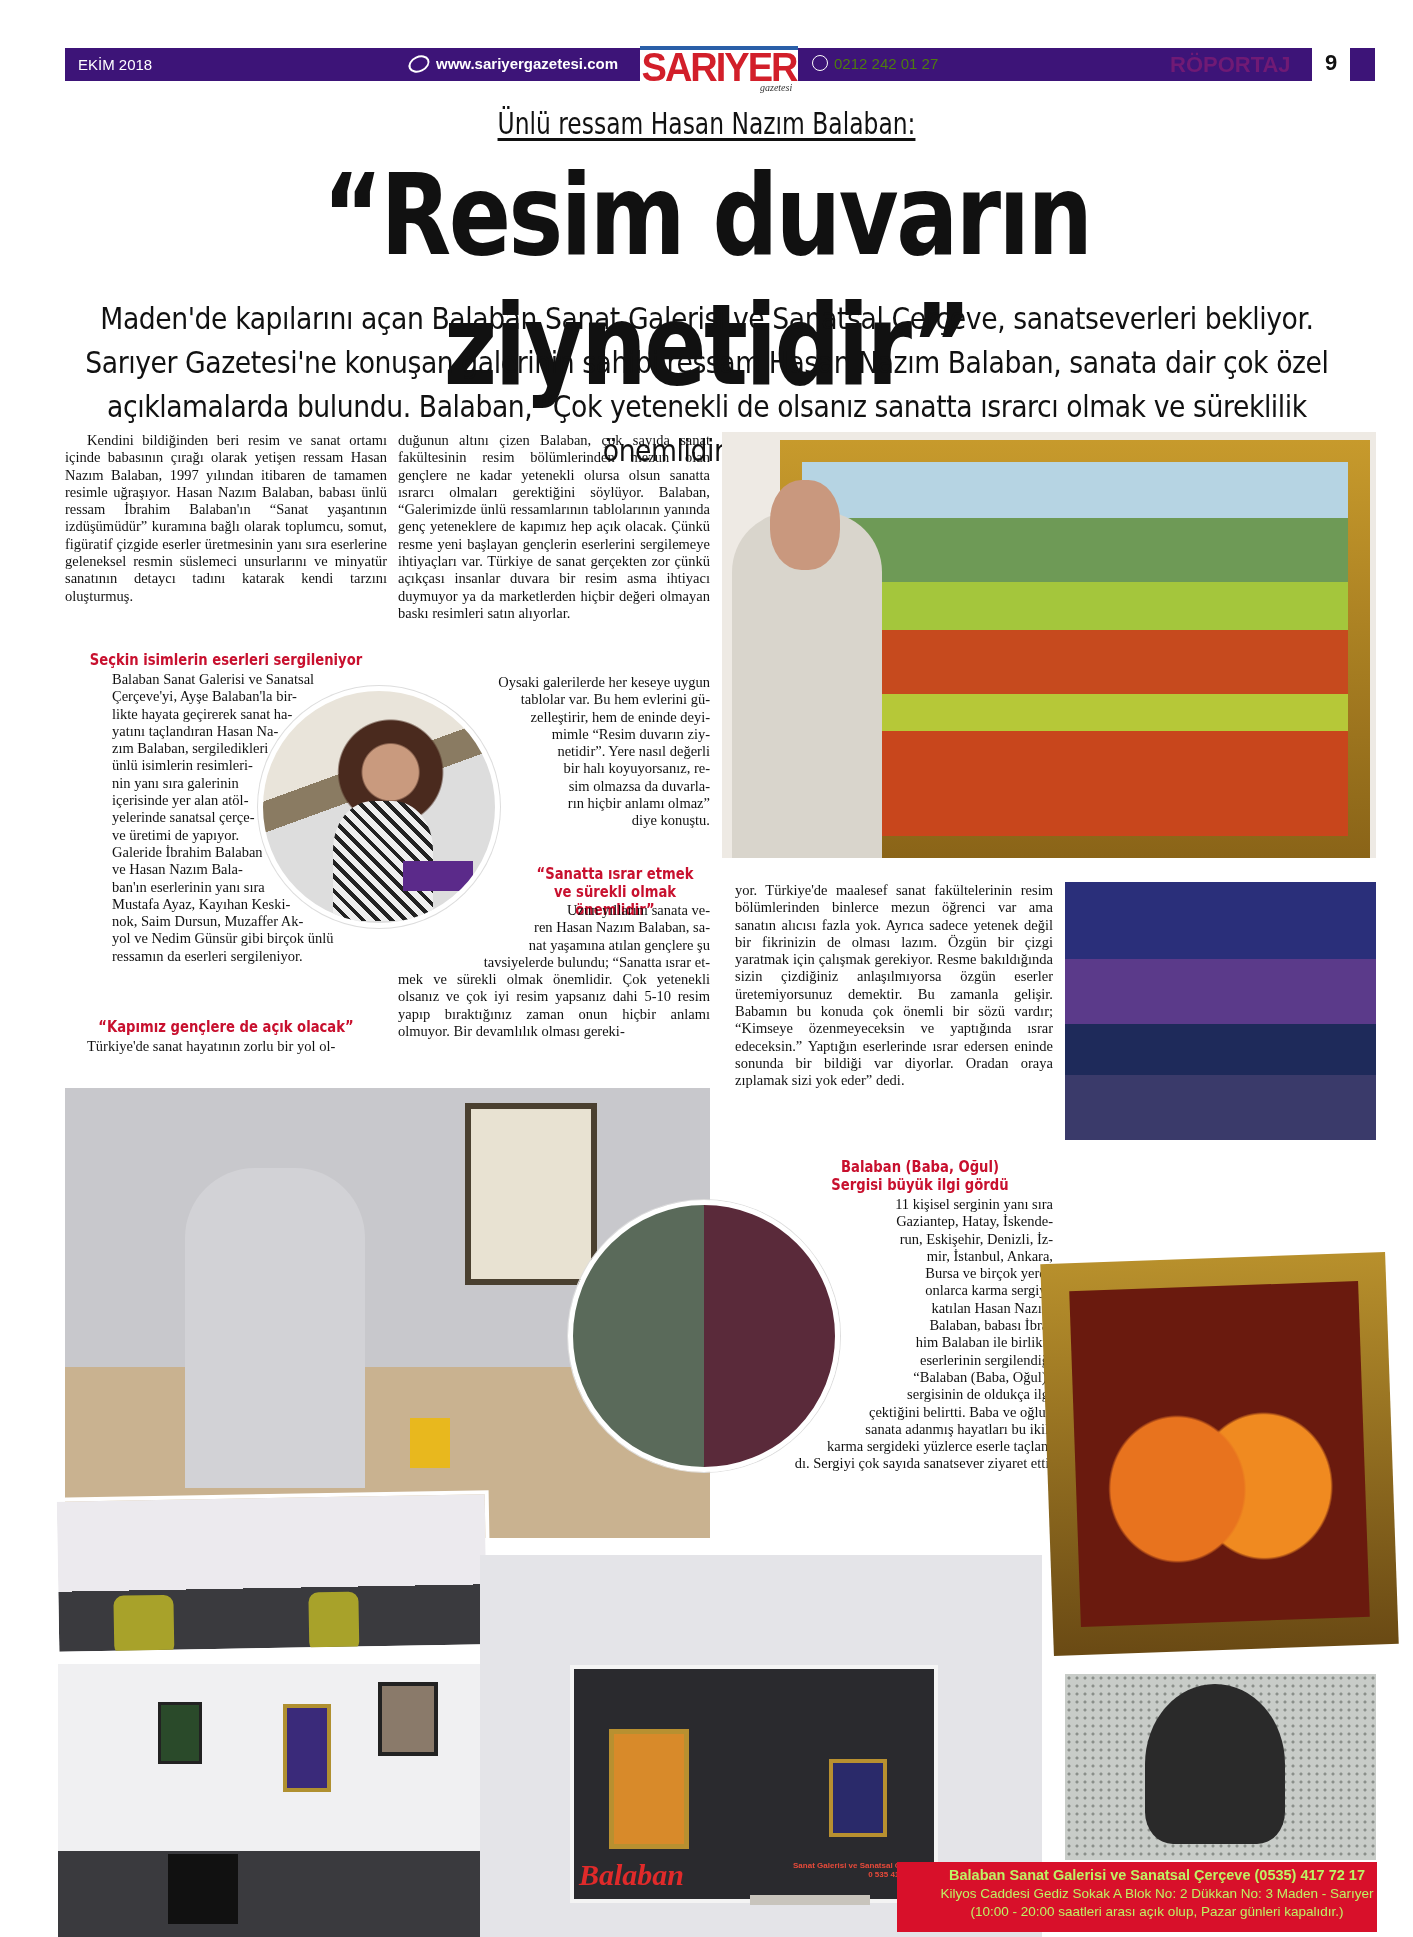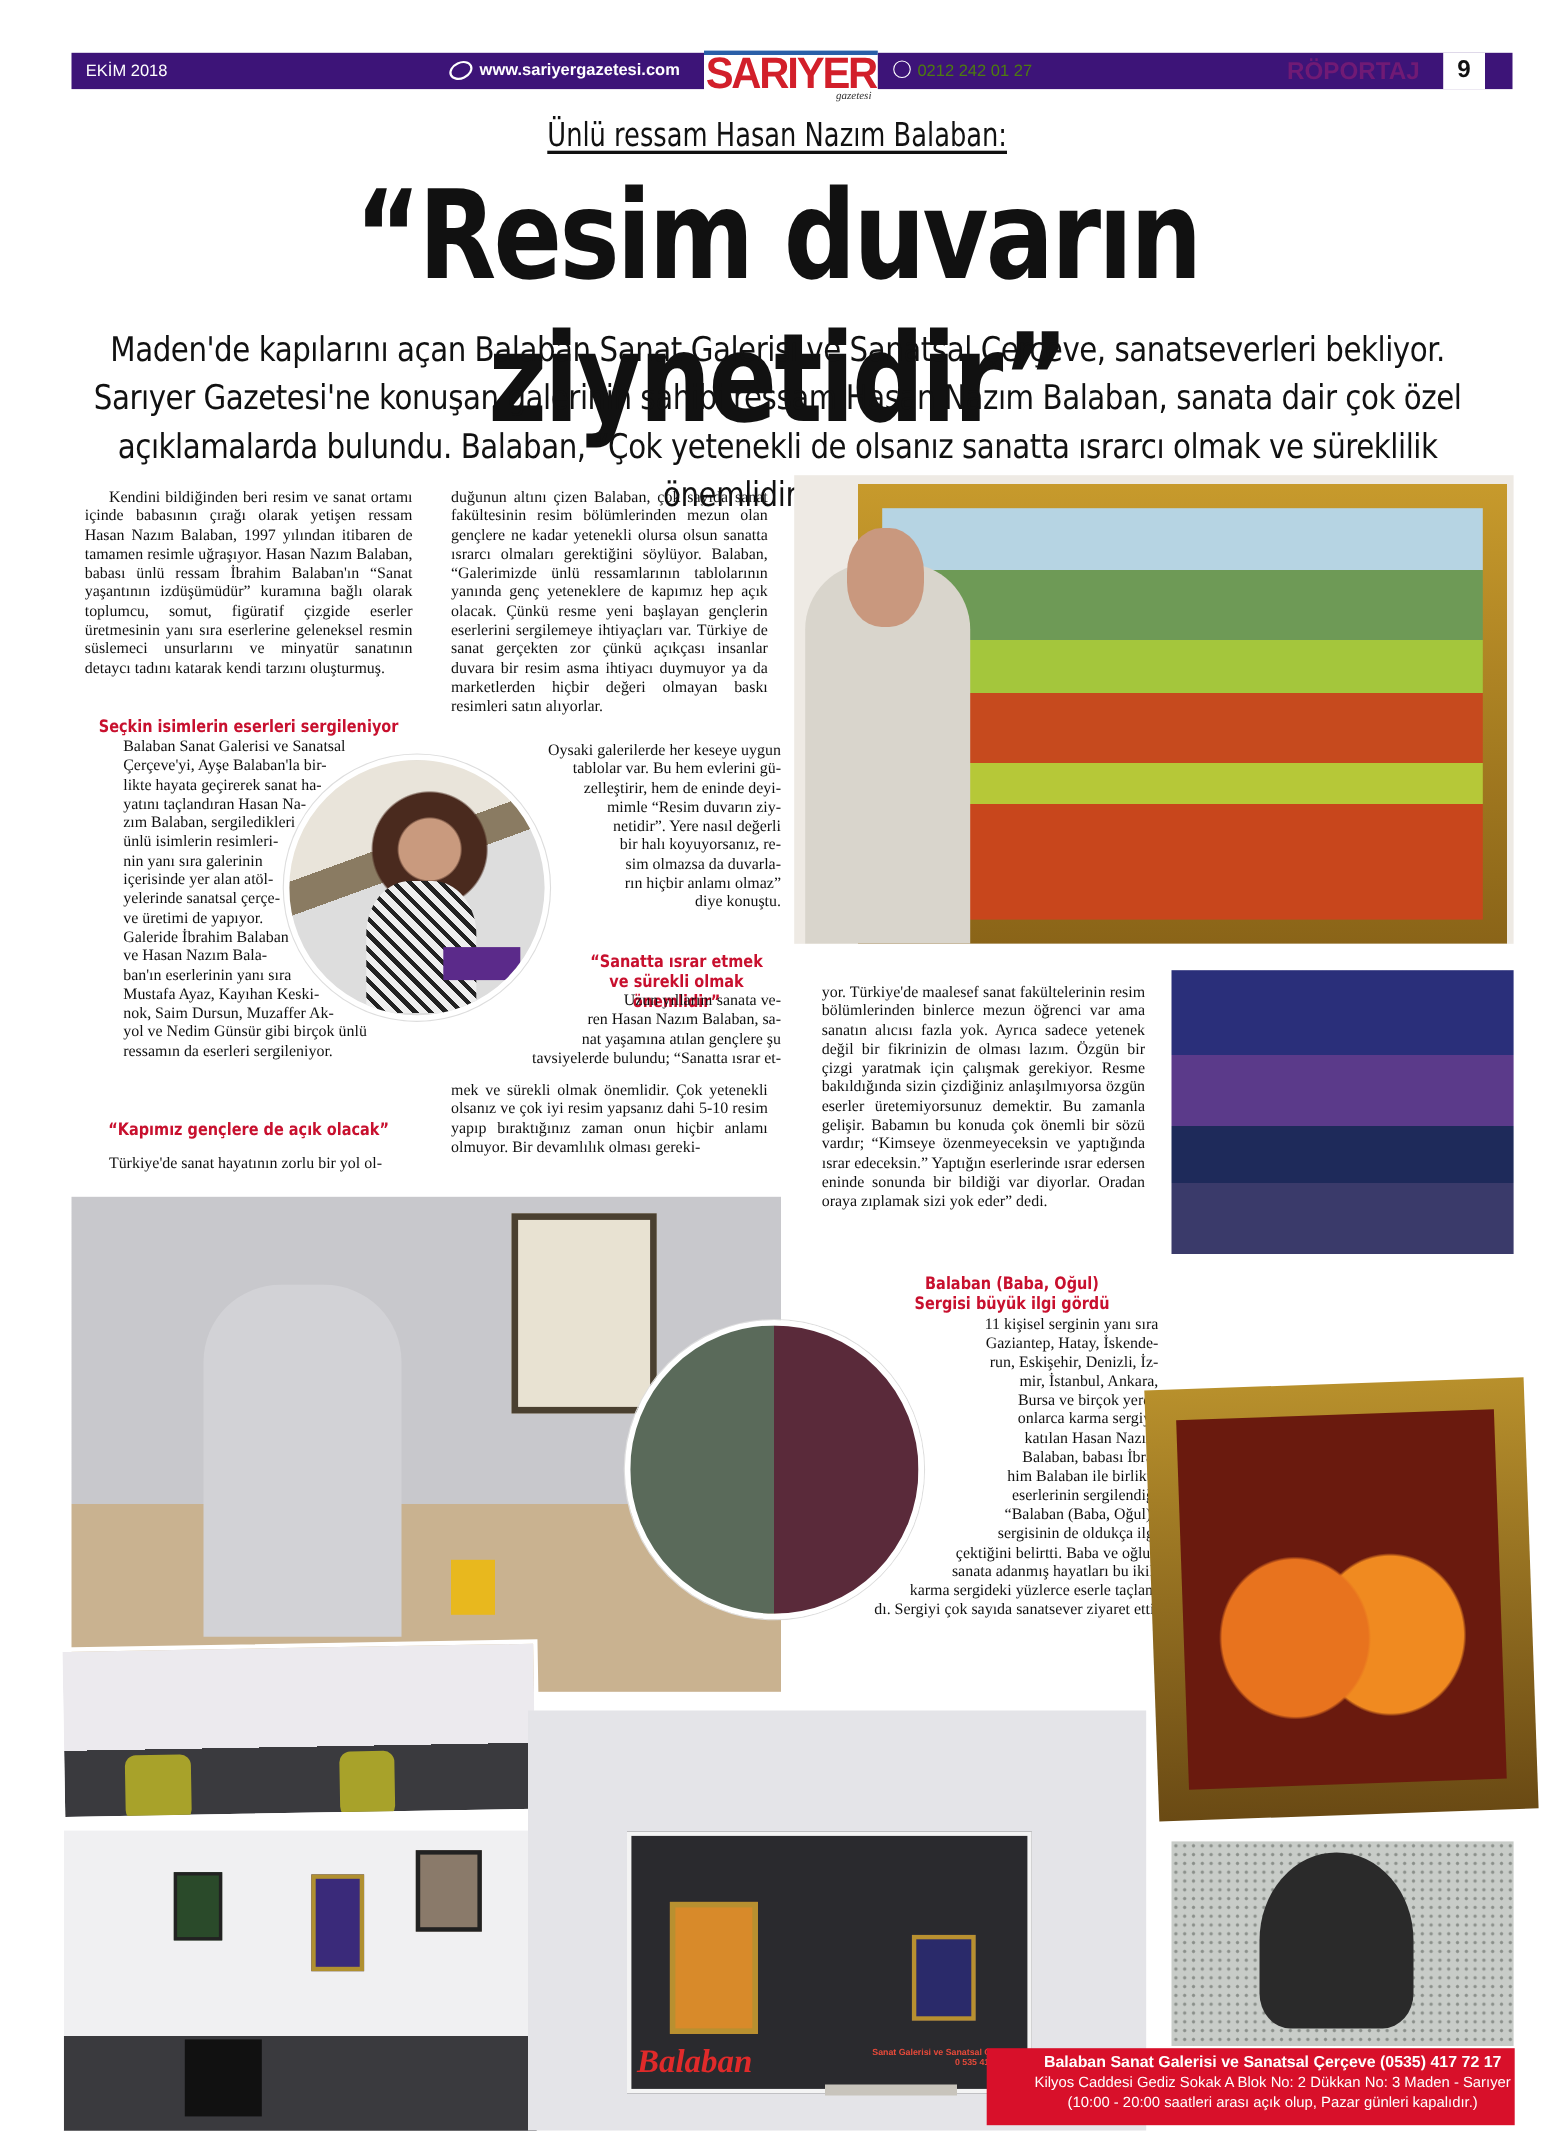--- a/index.html
+++ b/index.html
@@ -16,26 +16,26 @@
   .hdr-section{left:1170px;top:52px;color:#701a75;font:bold 22px "Liberation Sans",sans-serif;}
   .pg-box{left:1312px;top:48px;width:38px;height:33px;background:#fff;}
   .pg-num{left:1312px;top:50px;width:38px;text-align:center;color:#111;font:bold 22px "Liberation Sans",sans-serif;}
   
   .kicker{left:0;top:106px;width:1413px;text-align:center;font:30px "DejaVu Sans",sans-serif;transform:scaleX(0.78);text-decoration:underline;text-underline-offset:4px;}
   .headline{left:0;top:150px;width:1413px;text-align:center;font:bold 112px/130px "DejaVu Sans",sans-serif;letter-spacing:-3px;transform:scaleX(0.82);}
   .deck{left:55px;top:296px;width:1303px;text-align:center;font:31px/44px "DejaVu Sans",sans-serif;transform:scaleX(0.86);transform-origin:center top;letter-spacing:-0.5px;}
   .deck-inner{width:1510px;margin-left:-103px;}
   
   .col{font-size:14.5px;line-height:17.3px;text-align:justify;}
-  .col p{margin:12px;text-indent:22px;}
+  .col p{margin:0;text-indent:22px;}
   .sub{color:#c8102e;font:bold 15.5px "DejaVu Sans",sans-serif;text-align:center;transform:scaleX(0.85);margin:0;}
   
   .photo{background:#ccc;overflow:hidden;}
   .circle{border-radius:50%;border:5px solid #fff;box-shadow:0 0 0 1px #ddd;}
-  .info-box{left:897px;top:1862px;width:480px;height:70px;background:#d8102a;color:#ffffff;text-align:center;font:13.5px/18px "Liberation Sans",sans-serif;padding-top:4px;box-sizing:border-box;padding-left:40px;}
+  .info-box{left:897px;top:1862px;width:480px;height:70px;background:#d8102a;color:#bef264;text-align:center;font:13.5px/18px "Liberation Sans",sans-serif;padding-top:4px;box-sizing:border-box;padding-left:40px;}
   .info-box b{font-size:14.5px;}
 </style>
 </head>
 <body>
 
 <div class="abs hdr"></div>
 <div class="abs hdr-date">EKİM 2018</div>
 <div class="abs hdr-web">
   <span style="display:inline-block;width:18px;height:12px;border:2px solid #fff;border-radius:50%;transform:rotate(-25deg);"></span>
   <span>www.sariyergazetesi.com</span>

